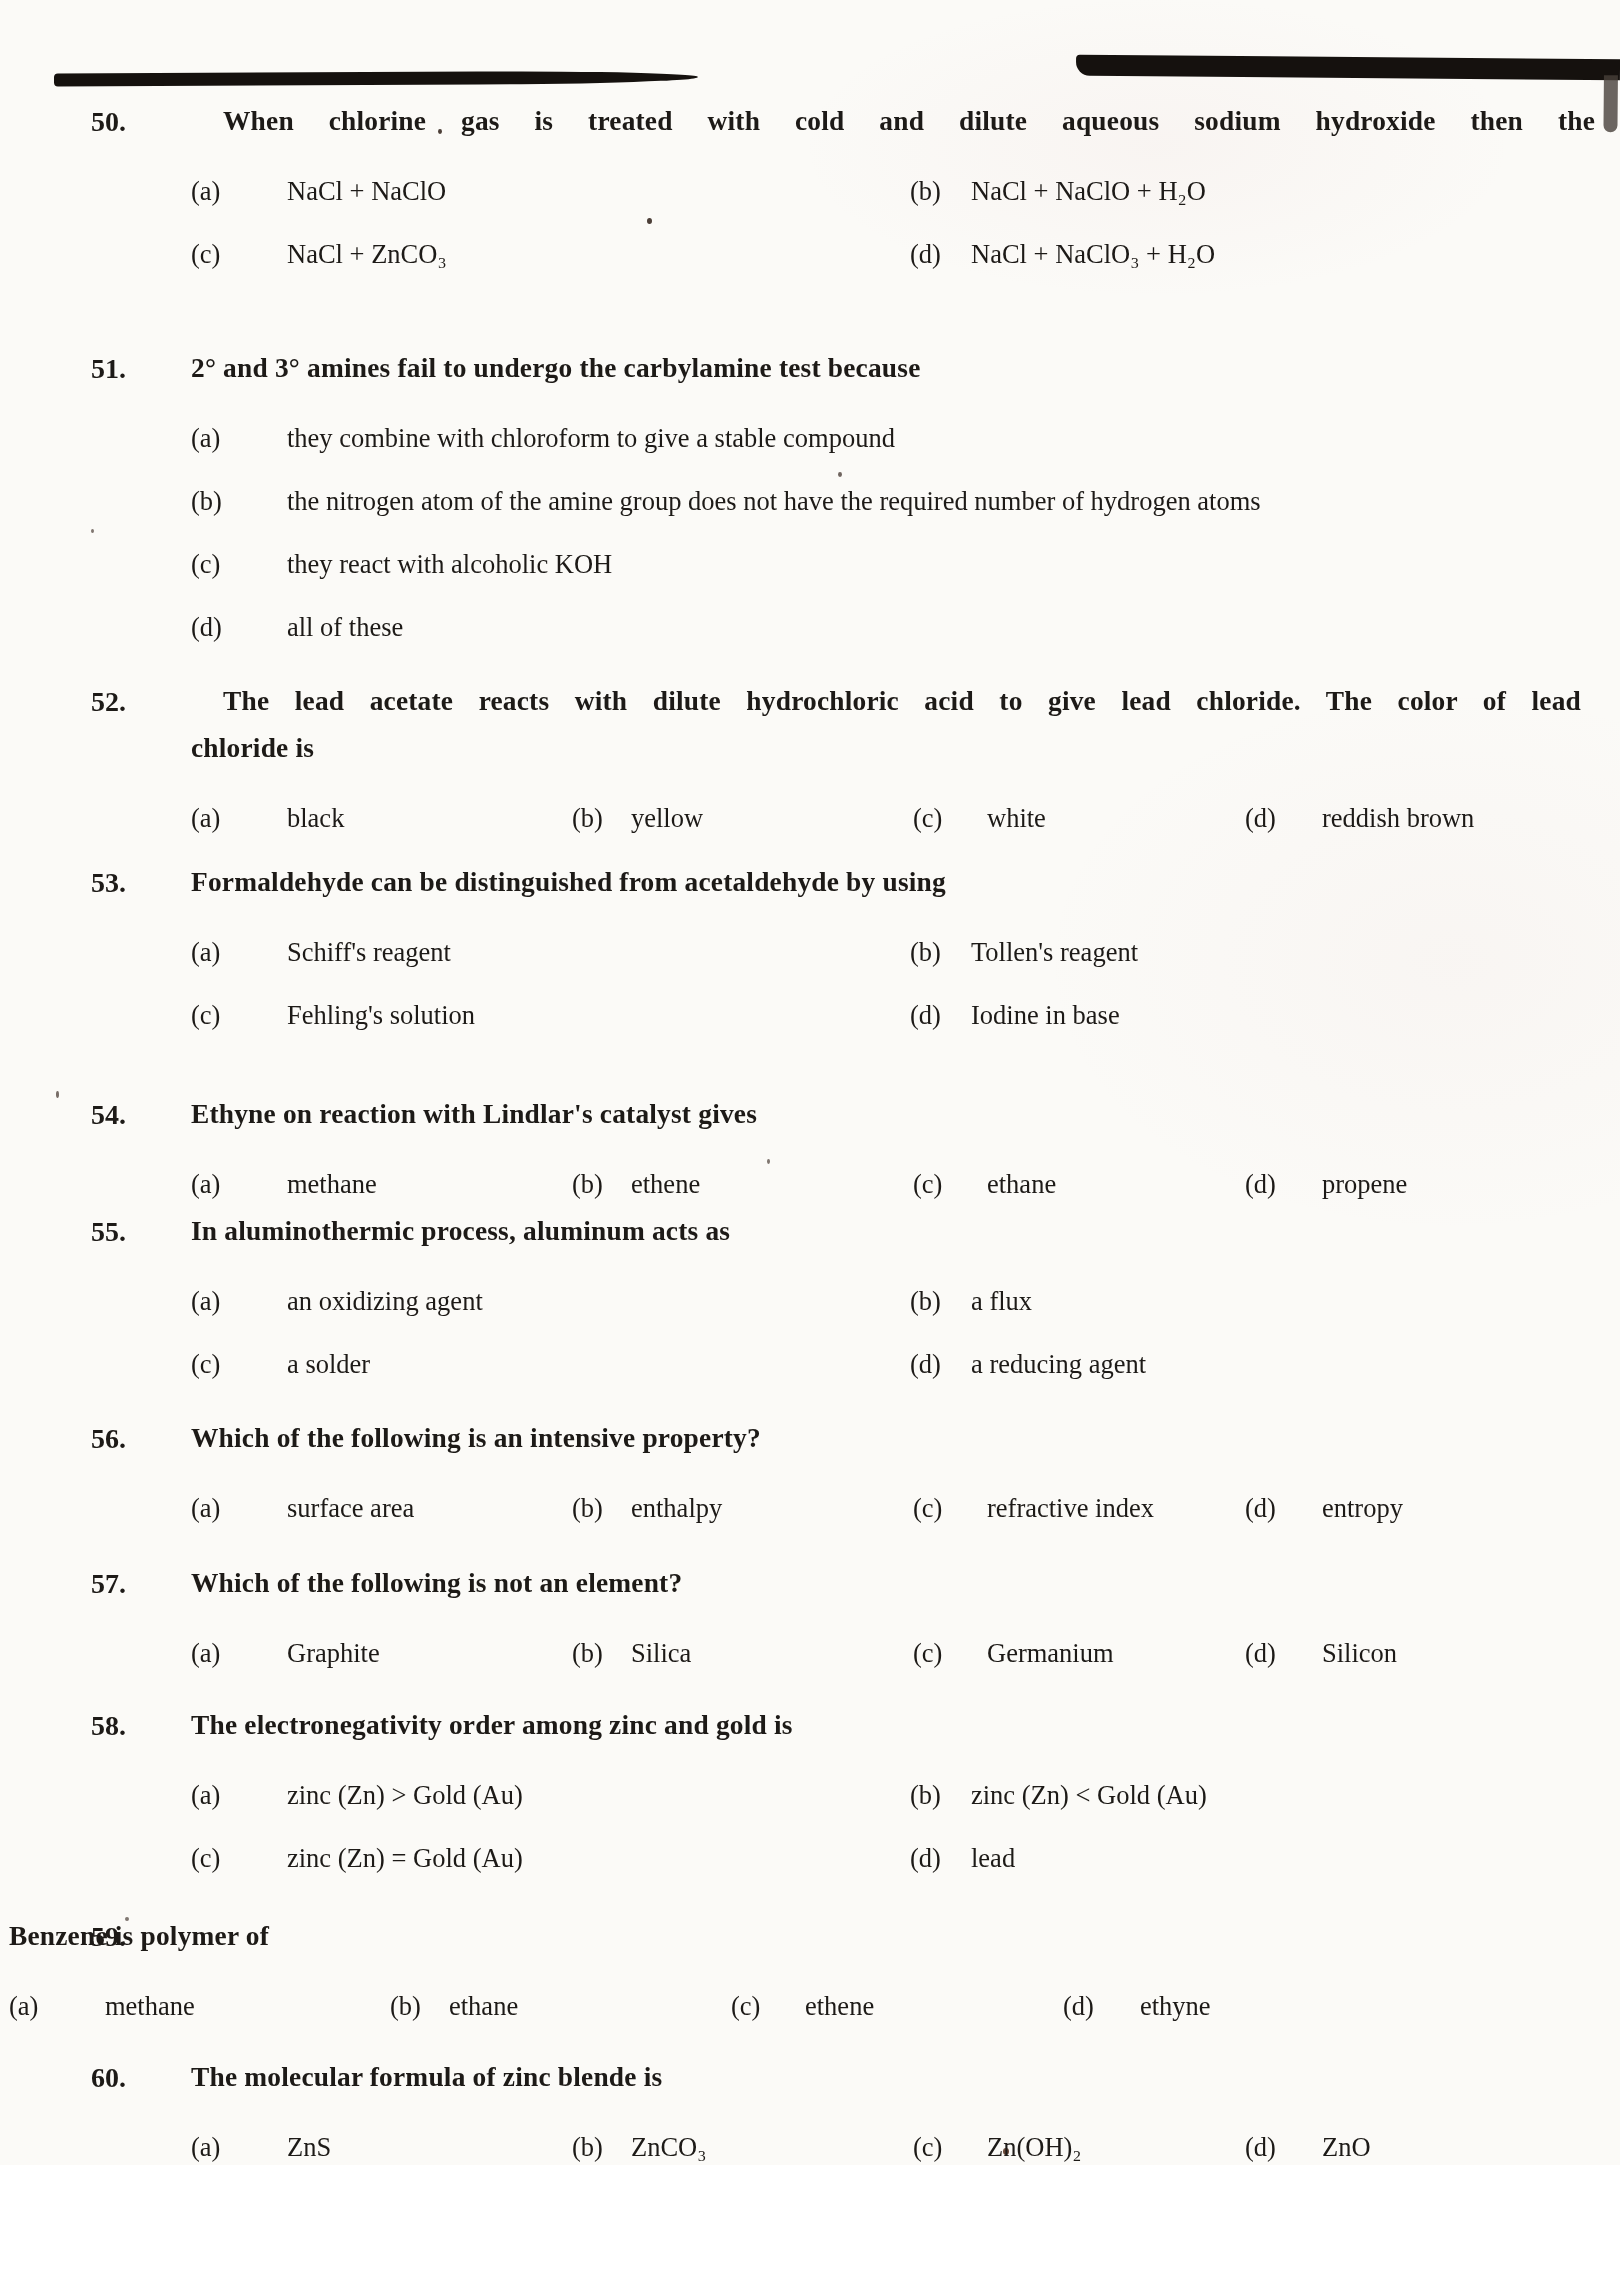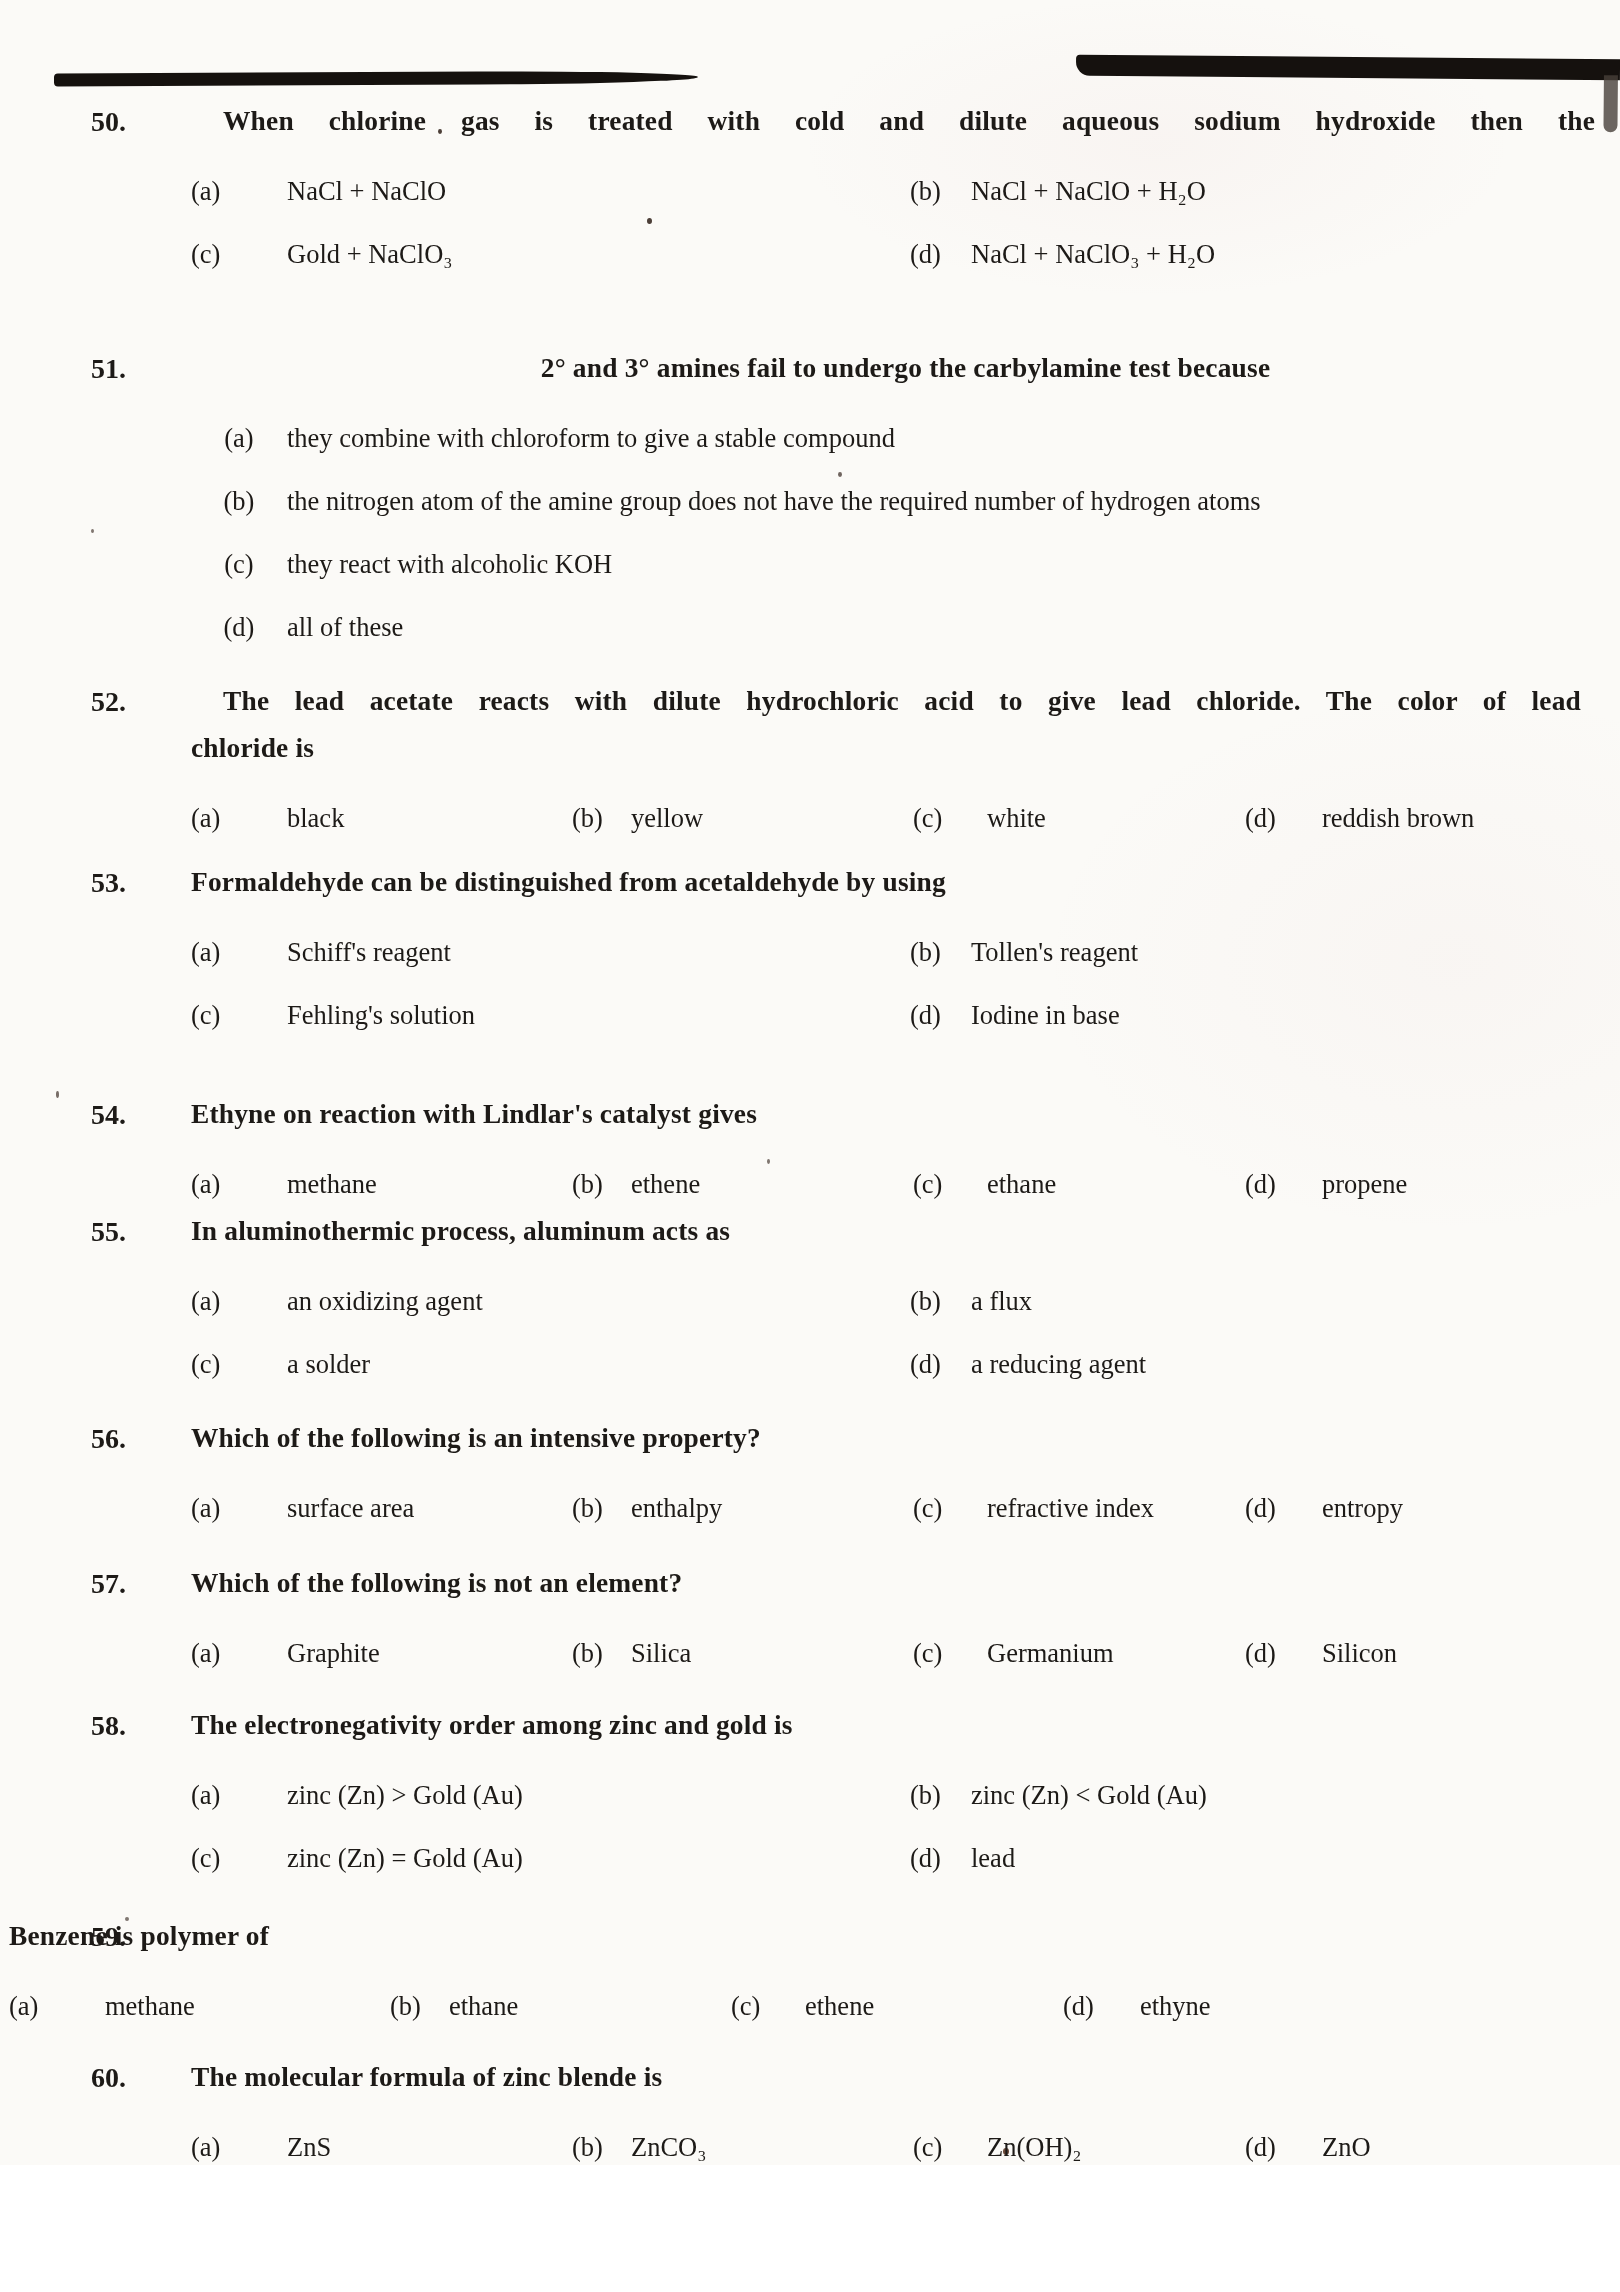--- a/index.html
+++ b/index.html
@@ -25,21 +25,21 @@
   .edge{position:absolute;background:#17130f;}
   .edge-b1{left:-5.9px;top:2207px;width:1002px;height:11.8px;border-radius:5.9px;transform:rotate(0.15deg);}
   .edge-b2{left:1129px;top:2198px;width:510px;height:11.8px;border-radius:5.9px 17.6px 0 5.9px;transform:rotate(-0.9deg);}
   .shadow{position:absolute;background:repeating-linear-gradient(90deg,#8f8b82 0 6.9px,#a29e94 6.9px 13.7px);}
   .shadow-b1{left:-5.9px;top:2217px;width:998px;height:19.6px;transform:rotate(0.15deg);}
   .shadow-b2{left:1131px;top:2207px;width:506px;height:19.6px;transform:rotate(-0.9deg);}
   .speck{position:absolute;background:#4c3f38;border-radius:50%;}
 
   
   .q{position:absolute;left:0;right:0;padding-left:191px;}
-  #q50{top:98px;} #q51{top:345px;text-align:center;} #q52{top:678px;} #q53{top:859px;}
+  #q50{top:98px;} #q51{top:345px;} #q52{top:678px;} #q53{top:859px;}
   #q54{top:1091px;} #q55{top:1208px;} #q56{top:1415px;} #q57{top:1560px;}
   #q58{top:1702px;} #q59{top:1913px;padding-left:9px;} #q60{top:2054px;}
 
   .q-num{position:absolute;left:91px;top:0;font-weight:700;font-size:28px;line-height:47px;}
   .q-title{font-weight:700;font-size:27.4px;line-height:47px;letter-spacing:0.2px;}
   .jline{text-align:justify;text-align-last:justify;margin-left:32px;}
   .w1400{width:1372px;}
   .w1385{width:1358px;}
 
   .opt-row{margin-top:30px;font-size:26.5px;line-height:33px;display:flex;}
@@ -91,21 +91,21 @@
         <span class="txt">NaCl + NaClO</span>
       </div>
       <div class="cell cell-b">
         <span class="lab">(b)</span>
         <span class="txt">NaCl + NaClO + H₂O</span>
       </div>
     </div>
     <div class="opt-row row2">
       <div class="cell cell-a">
         <span class="lab">(c)</span>
-        <span class="txt">Gold + NaClO₃</span>
+        <span class="txt">NaCl + ZnCO₃</span>
       </div>
       <div class="cell cell-b">
         <span class="lab">(d)</span>
         <span class="txt">NaCl + NaClO₃ + H₂O</span>
       </div>
     </div>
   </section>
 
   <section class="q" id="q51">
     <div class="q-num">51.</div>

